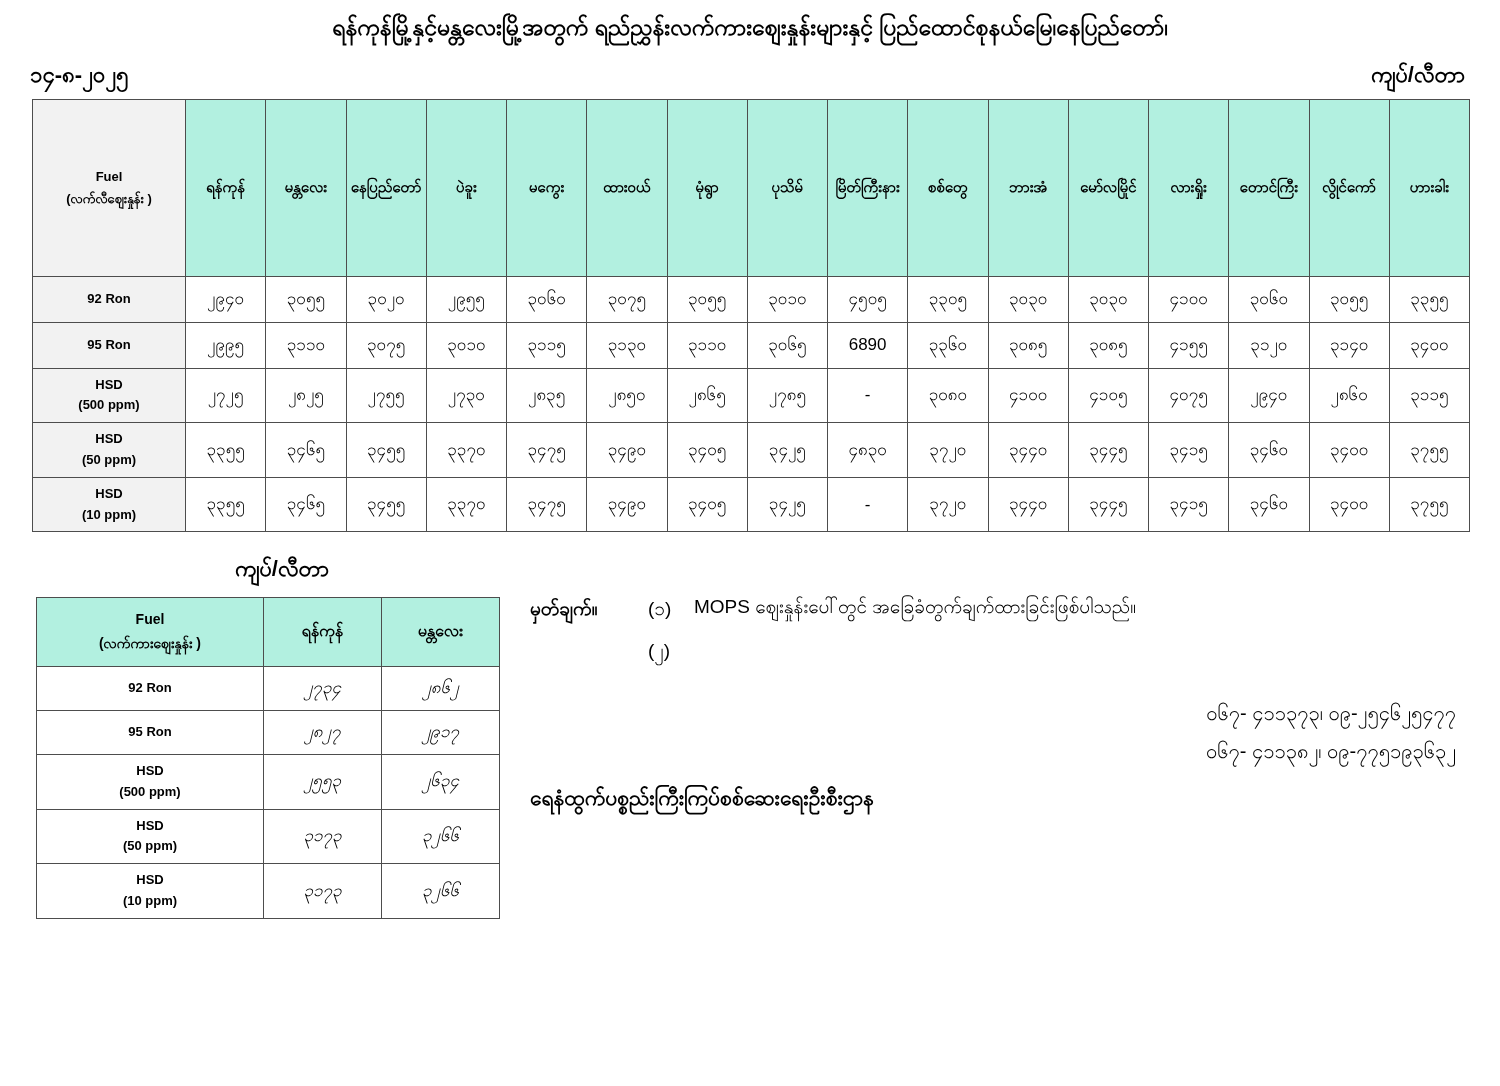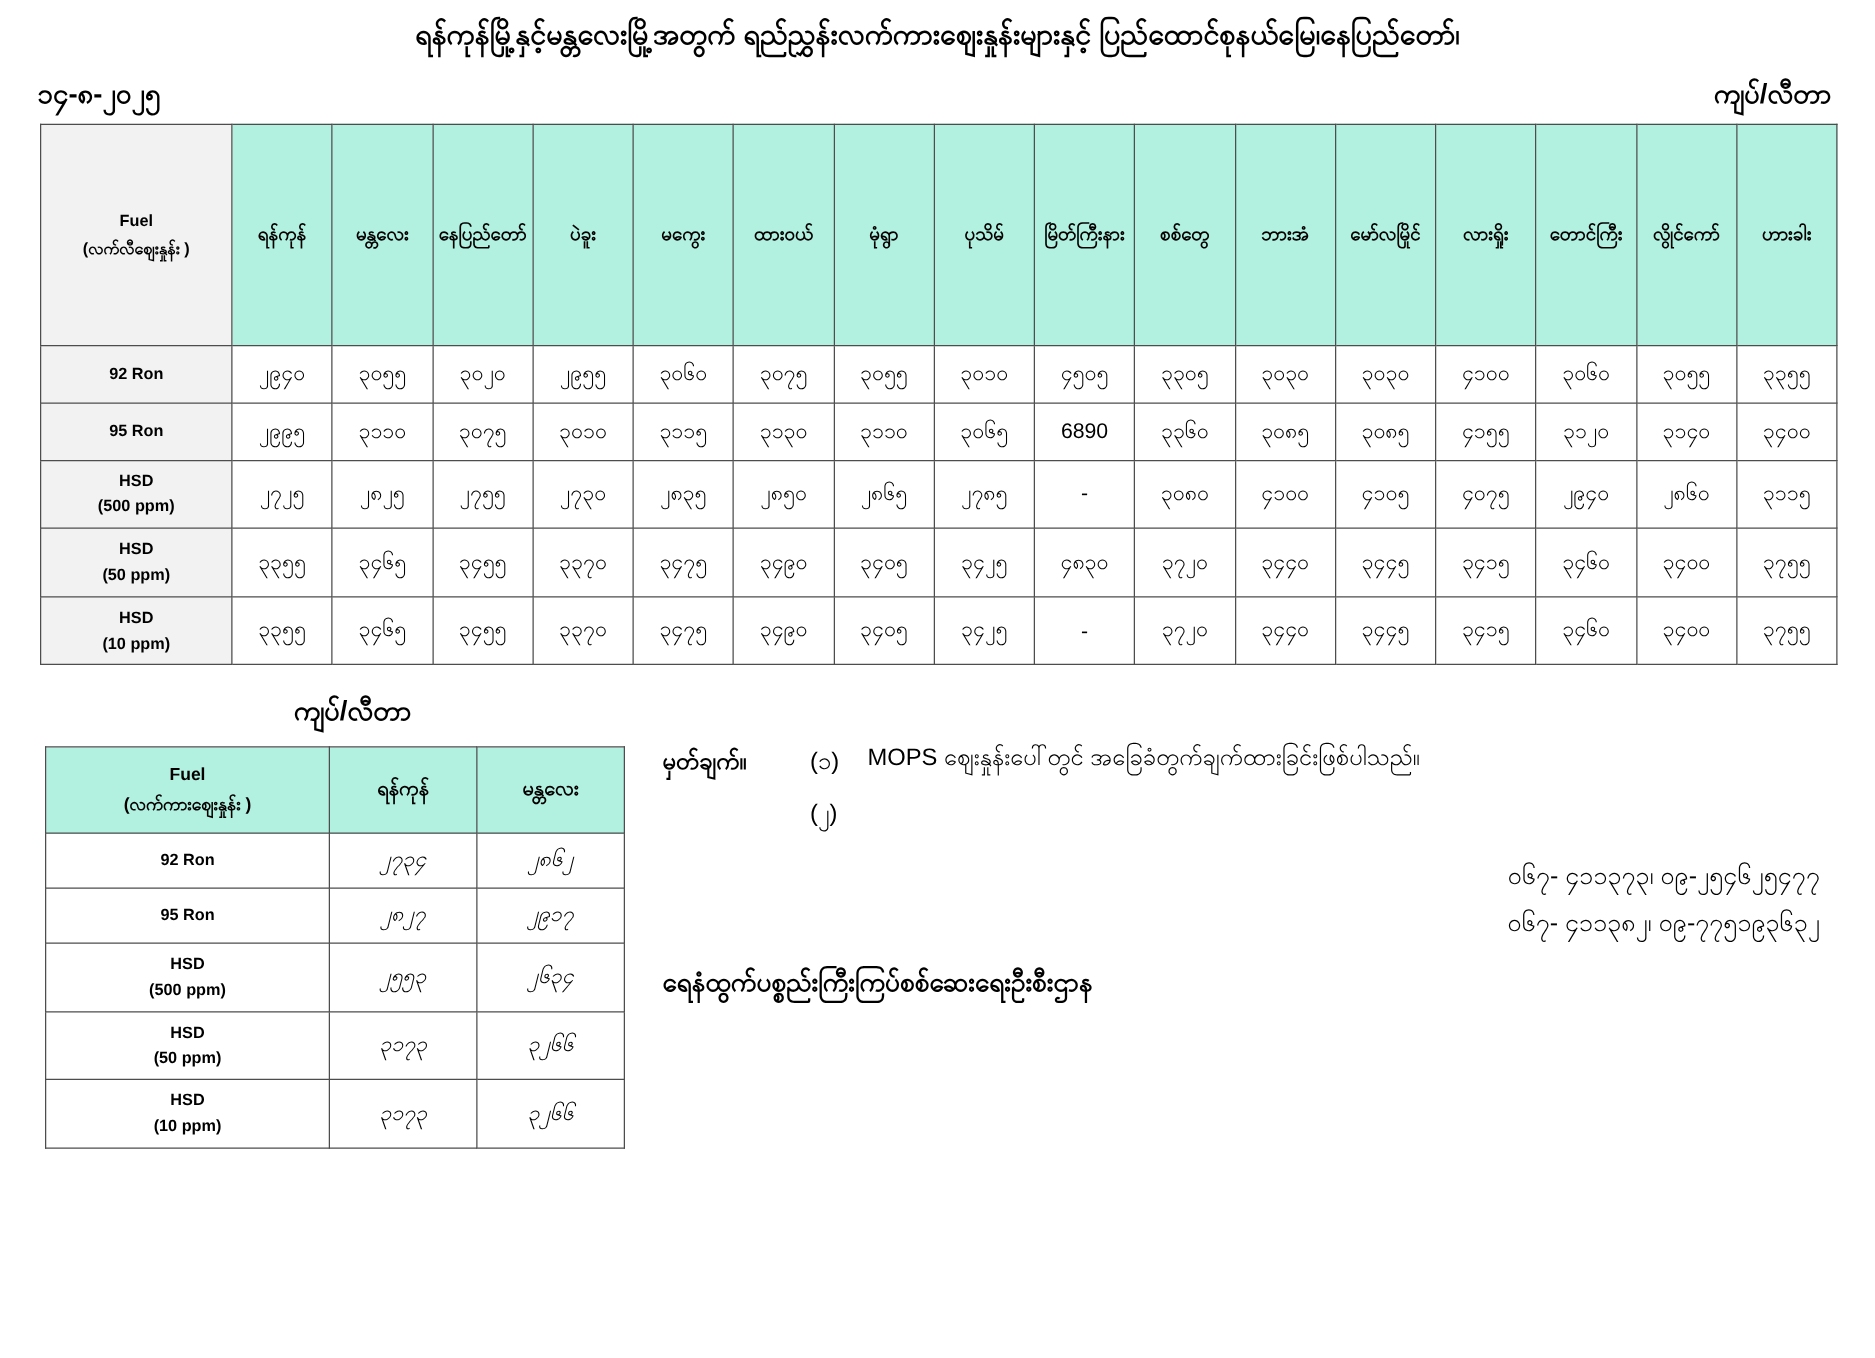--- a/index.html
+++ b/index.html
@@ -163,21 +163,21 @@
     font-size: 19px;
     line-height: 1.75;
     flex: 1;
   }
   .note-row.indented .note-label {
     visibility: hidden;
   }
   .phones {
     text-align: right;
     padding-right: 14px;
-    margin-top: 16px;
+    margin-top: 28px;
   }
   .phone-line {
     font-size: 20px;
     line-height: 1.9;
   }
   .dept {
     text-align: left;
     font-size: 21px;
     font-weight: bold;
     padding-right: 6px;

